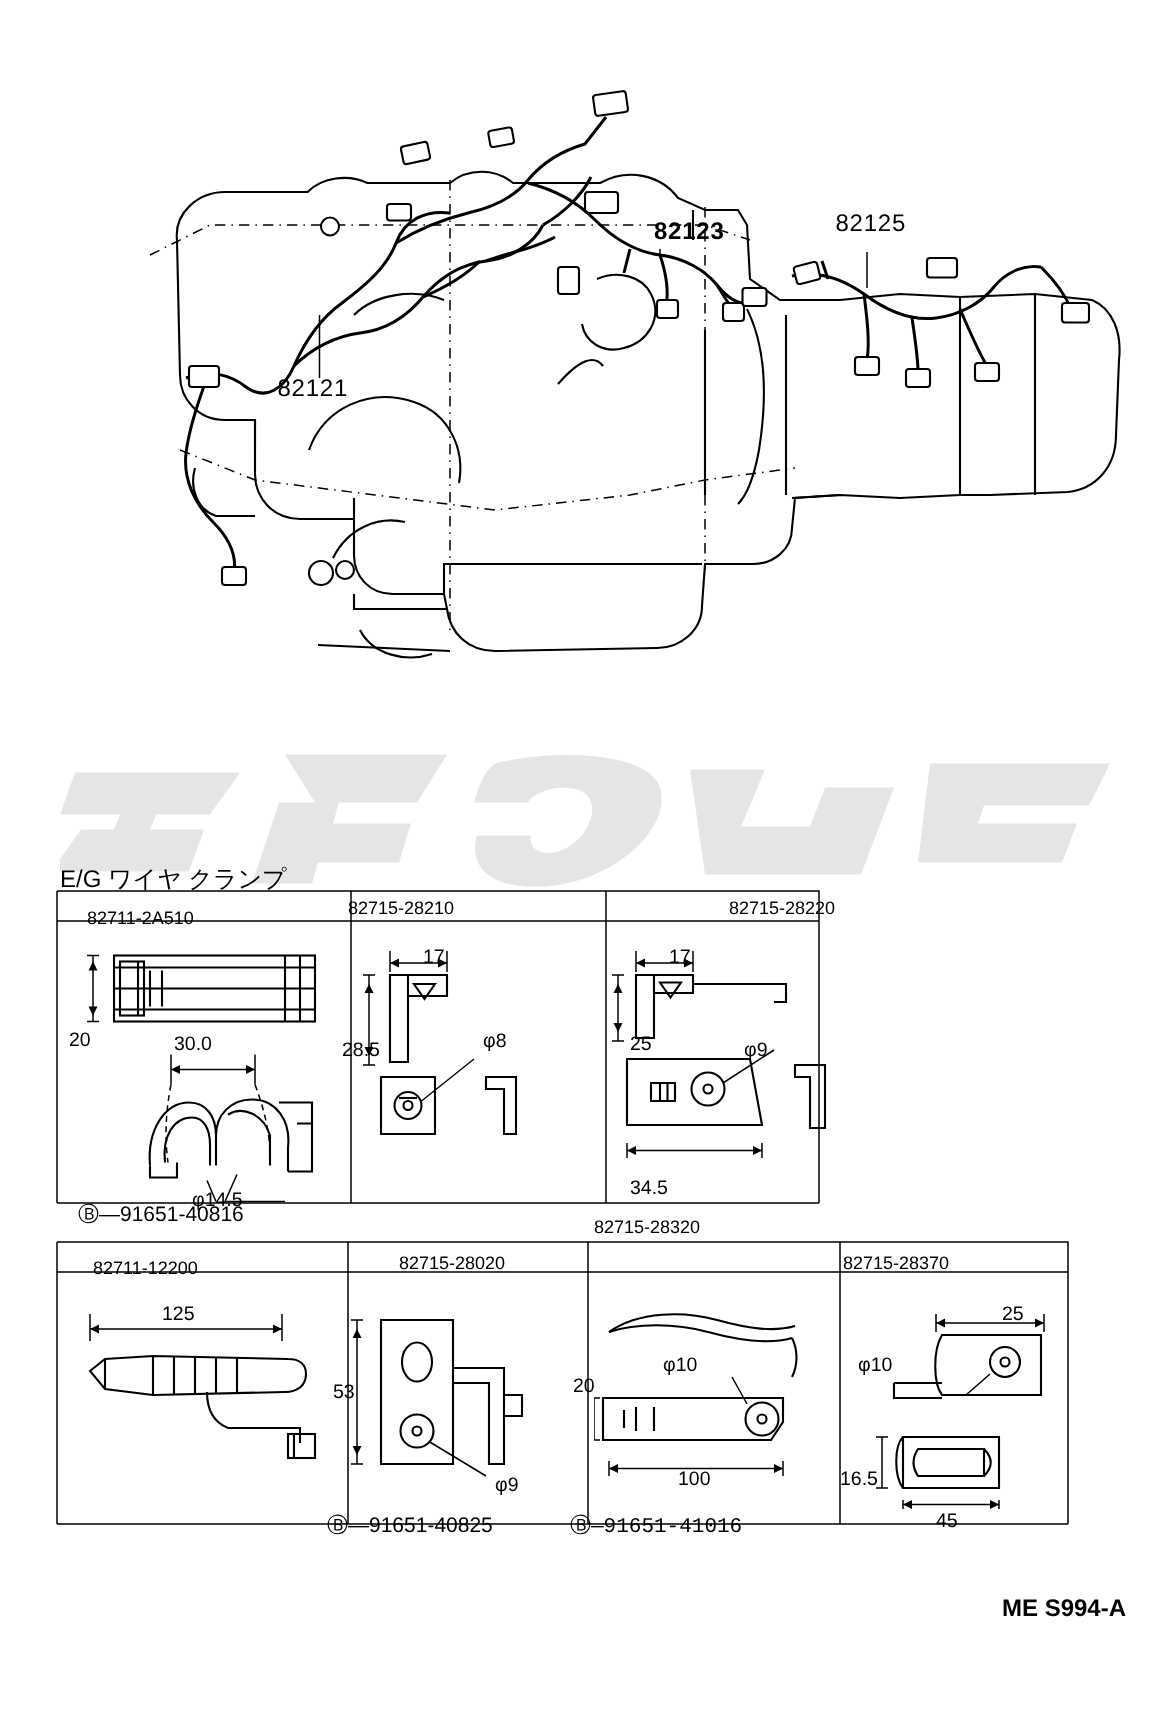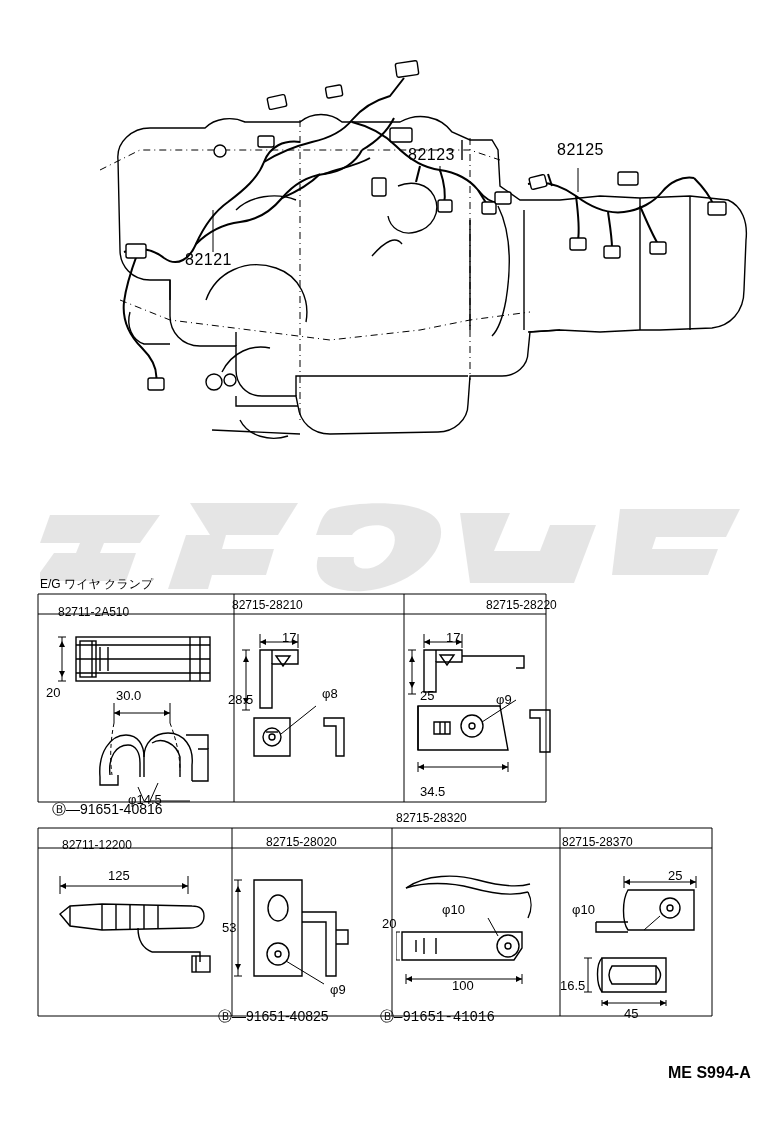--- a/index.html
+++ b/index.html
@@ -1,21 +1,21 @@
 <!DOCTYPE html>
 <html><head>
 <meta charset="utf-8">
 <style>
   html,body{margin:0;padding:0;background:#fff;}
   body{width:784px;height:1142px;position:relative;font-family:"Liberation Sans",sans-serif;color:#000;overflow:hidden;}
   .stage{position:absolute;left:0;top:0;width:784px;height:1142px;}
   .lbl{position:absolute;font-family:"Liberation Sans",sans-serif;white-space:nowrap;}
   .partno{font-size:16px;letter-spacing:0.5px;}
   .dim{font-size:13px;}
-  .sec-title{font-size:12px;}
+  .sec-title{font-size:16px;}
   .tbl-head{font-size:12px;}
   .code{font-size:14px;}
   .watermark{position:absolute;left:40px;top:495px;width:704px;height:110px;opacity:0.22;}
   svg{display:block;}
   .ln{fill:none;stroke:#000;}
   .thin{stroke-width:1;}
   .med{stroke-width:1.4;}
   .thick{stroke-width:2;}
   .dash{stroke-dasharray:7 4 1 4;}
   .fillw{fill:#fff;}
@@ -129,21 +129,21 @@
     </g>
 
     <g class="ln thin">
       <path d="M213 252 L213 210"></path>
       <path d="M440 166 L440 172"></path>
       <path d="M578 168 L578 192"></path>
     </g>
   </svg>
 
   <div class="lbl partno" style="left:185px;top:251px;text-align:center;">82121</div>
-  <div class="lbl partno" style="left:408px;top:146px;">82123</div>
+  <div class="lbl partno" style="left:436px;top:146px;font-weight:bold;">82123</div>
   <div class="lbl partno" style="left:557px;top:141px;">82125</div>
 
   <svg class="watermark" viewBox="0 0 704 110">
     <g fill="#8d8d8d">
       <path d="M10 20 L120 20 L100 48 L40 48 L36 58 L96 58 L86 86 L-6 86 L14 58 L60 58 L64 48 L0 48 Z"></path>
       <path d="M150 8 L258 8 L238 40 L186 40 L182 54 L234 54 L226 80 L172 80 L168 94 L128 94 L146 40 L170 40 Z"></path>
       <path d="M290 14 C330 4 392 6 400 30 C408 56 372 92 324 96 C288 98 272 84 278 62 L314 62 C312 72 322 76 334 72 C350 66 360 46 352 36 C344 26 318 30 312 40 L276 40 C280 28 282 20 290 14 Z"></path>
       <path d="M420 18 L470 18 L454 56 L500 56 L510 30 L556 30 L534 88 L430 88 Z"></path>
       <path d="M580 14 L700 14 L686 42 L616 42 L612 54 L678 54 L668 80 L572 80 Z"></path>
     </g>

